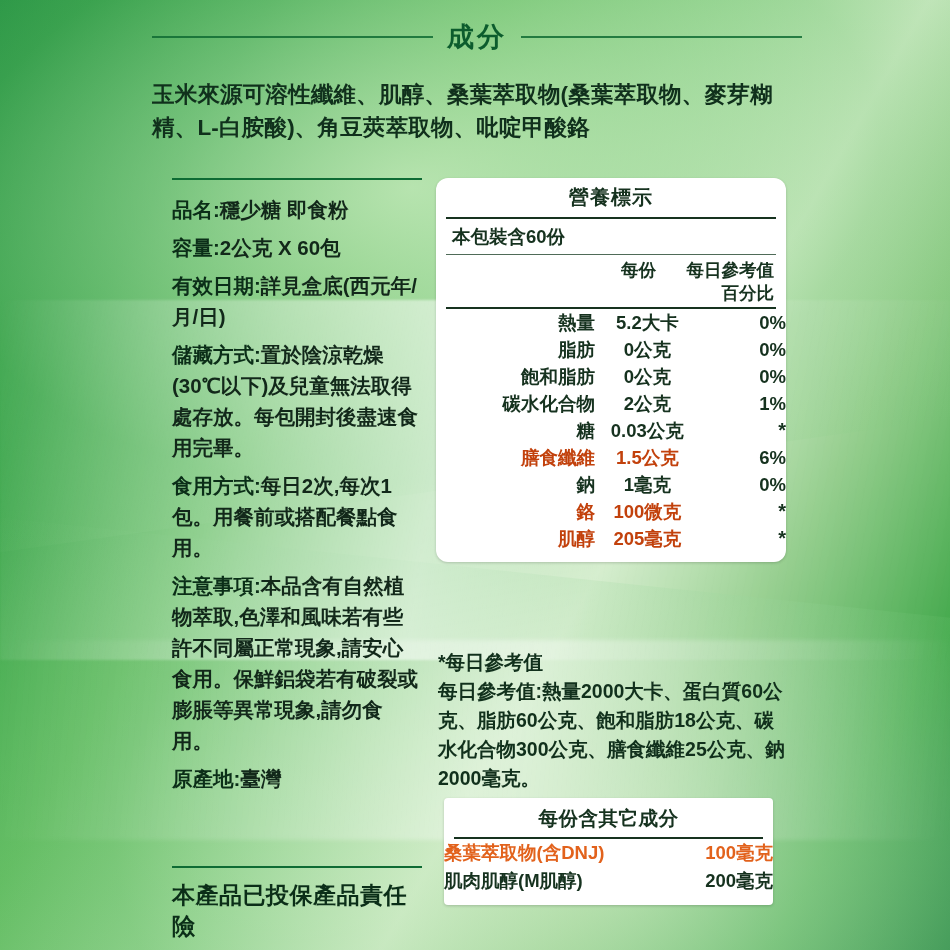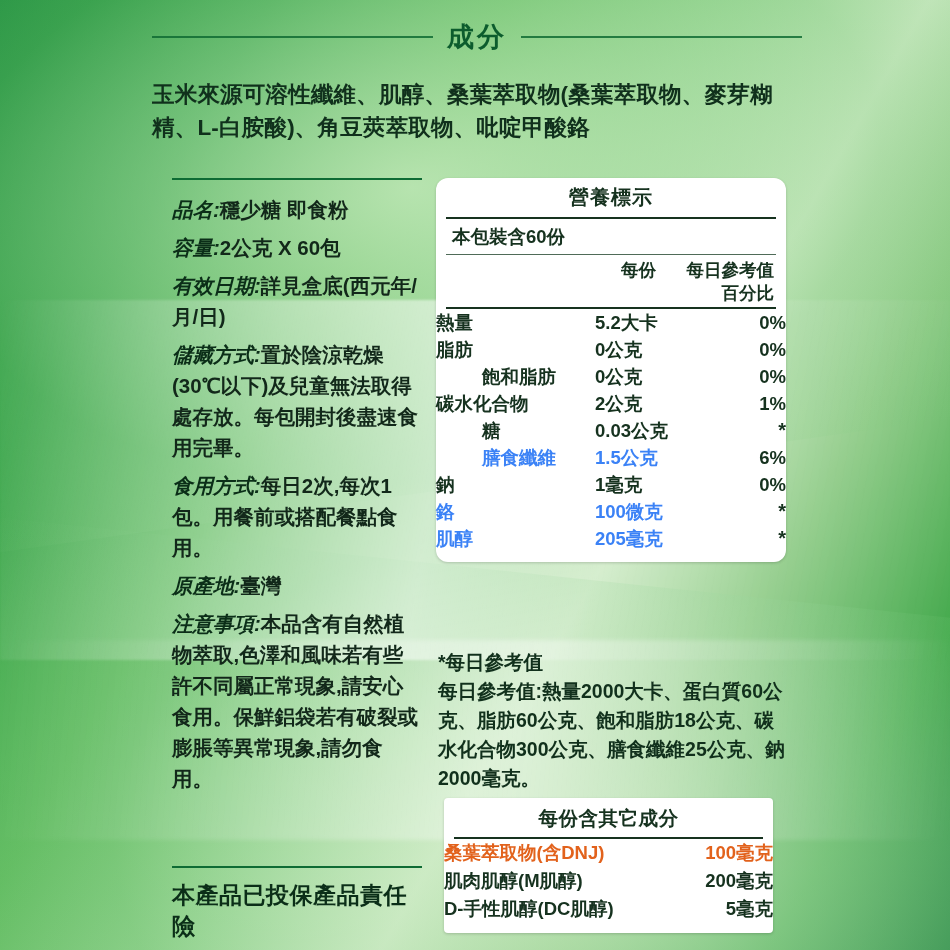--- a/index.html
+++ b/index.html
@@ -117,21 +117,21 @@
     top: 178px;
     width: 250px;
     border-top: 2px solid #0e6b34;
     padding-top: 14px;
     font-size: 20.5px;
     line-height: 31px;
     color: #12281a;
     font-weight: bold;
   }
   .left-row { margin-bottom: 7px; }
-  .lbl { color: #0b2e18; font-style: italic; }
+  .lbl { color: #0b2e18; }
   .left-footer {
     position: absolute;
     left: 172px;
     top: 866px;
     width: 250px;
     border-top: 2px solid #0e6b34;
     padding-top: 12px;
     font-size: 23px;
     font-weight: bold;
     color: #0b2e18;
@@ -180,25 +180,25 @@
   .colhead .c2 { width: 118px; text-align: right; }
   .colhead .c2 .sub { display: block; }
   table.nt {
     width: 100%;
     border-collapse: collapse;
     font-size: 18.5px;
     font-weight: bold;
     color: #16321f;
   }
   table.nt td { padding: 1px 0; line-height: 25px; }
-  td.nm { padding-left: 22px; width: 122px; white-space: nowrap; }
+  td.nm { padding-left: 22px; width: 122px; white-space: nowrap; text-align: right; }
   td.nm.ind { padding-left: 46px; }
-  td.vl { text-align: left; width: 112px; padding-right: 4px; white-space: nowrap; }
+  td.vl { text-align: center; width: 112px; padding-right: 4px; white-space: nowrap; }
   td.pc { text-align: right; width: 100px; padding-right: 16px; white-space: nowrap; }
-  tr.hl td { color: #3b82f6; }
+  tr.hl td { color: #c2410c; }
   .star { font-size: 20px; }
 
   .footnote {
     position: absolute;
     left: 438px;
     top: 648px;
     width: 352px;
     font-size: 19.5px;
     line-height: 29px;
     font-weight: bold;
@@ -264,24 +264,24 @@
       <div class="left-row">
         <span class="lbl">有效日期:</span><span>詳見盒底(西元年/月/日)</span>
       </div>
       <div class="left-row">
         <span class="lbl">儲藏方式:</span><span>置於陰涼乾燥(30℃以下)及兒童無法取得處存放。每包開封後盡速食用完畢。</span>
       </div>
       <div class="left-row">
         <span class="lbl">食用方式:</span><span>每日2次,每次1包。用餐前或搭配餐點食用。</span>
       </div>
       <div class="left-row">
+        <span class="lbl">注意事項:</span><span>本品含有自然植物萃取,色澤和風味若有些許不同屬正常現象,請安心食用。保鮮鋁袋若有破裂或膨脹等異常現象,請勿食用。</span>
+      </div>
+      <div class="left-row">
         <span class="lbl">原產地:</span><span>臺灣</span>
-      </div>
-      <div class="left-row">
-        <span class="lbl">注意事項:</span><span>本品含有自然植物萃取,色澤和風味若有些許不同屬正常現象,請安心食用。保鮮鋁袋若有破裂或膨脹等異常現象,請勿食用。</span>
       </div>
     </div>
     <div class="left-footer">本產品已投保產品責任險</div>
 
     <div class="nutri">
       <div class="nutri-title">營養標示</div>
       <div class="hr-strong"></div>
       <div class="serv">
         <div>本包裝含60份</div>
       </div>
@@ -356,22 +356,18 @@
       <table class="ot">
         <tbody>
           <tr class="ohl">
             <td class="onm">桑葉萃取物(含DNJ)</td>
             <td class="ovl">100毫克</td>
           </tr>
           <tr>
             <td class="onm">肌肉肌醇(M肌醇)</td>
             <td class="ovl">200毫克</td>
           </tr>
-          <tr>
-            <td class="onm">D-手性肌醇(DC肌醇)</td>
-            <td class="ovl">5毫克</td>
-          </tr>
         </tbody>
       </table>
     </div>
 
   </div>
 </div>
 
 </body></html>

